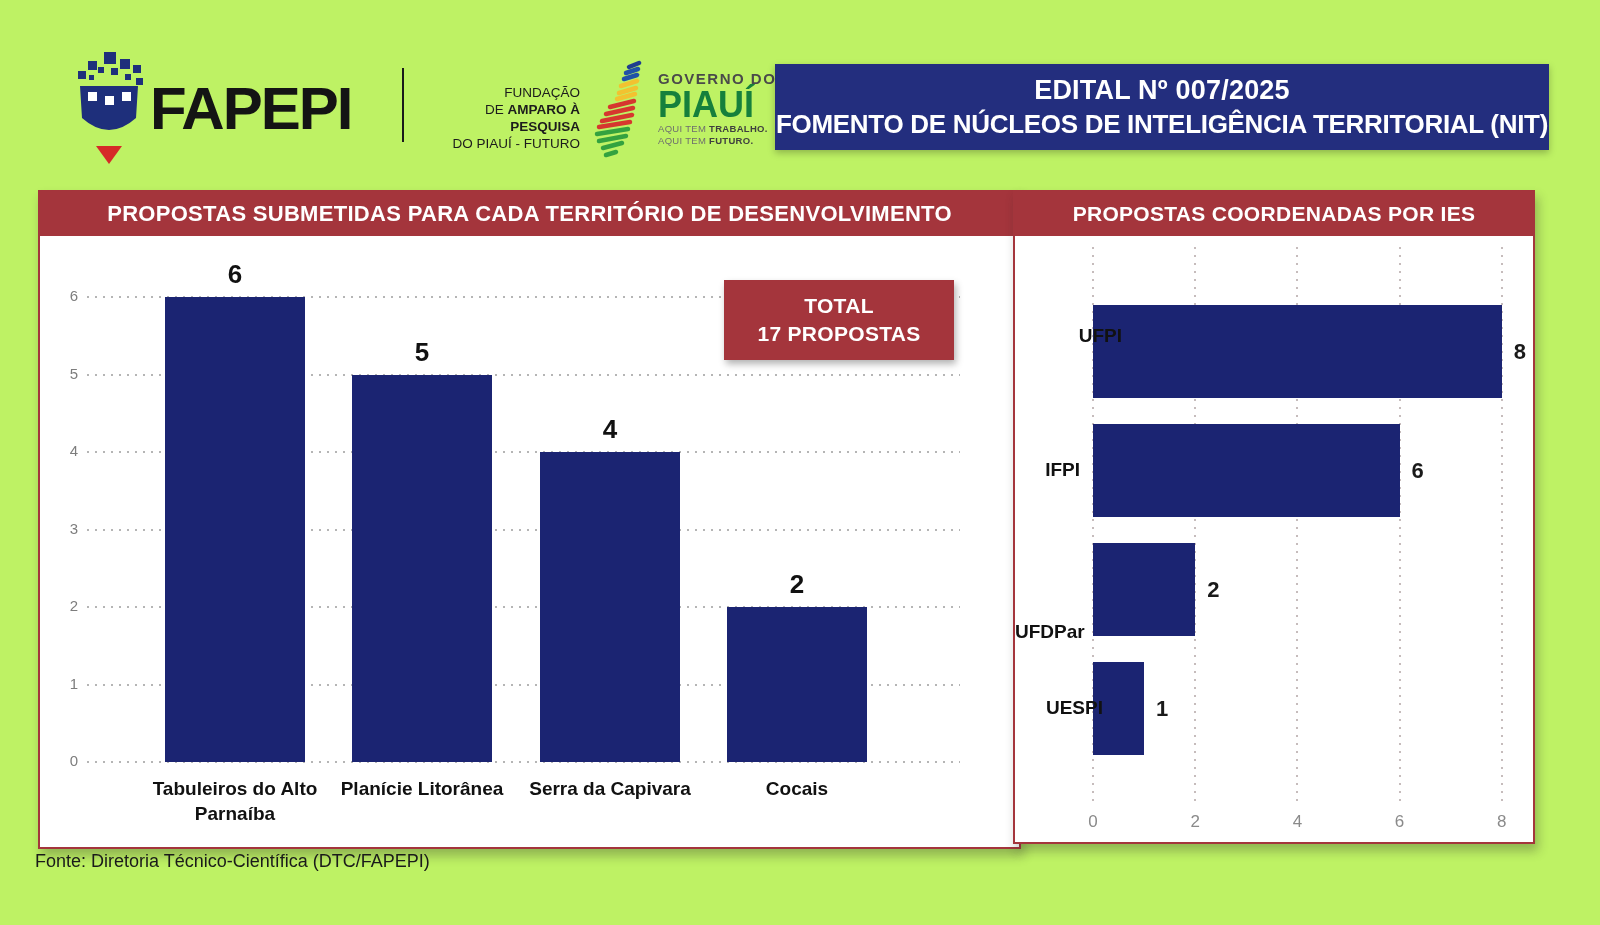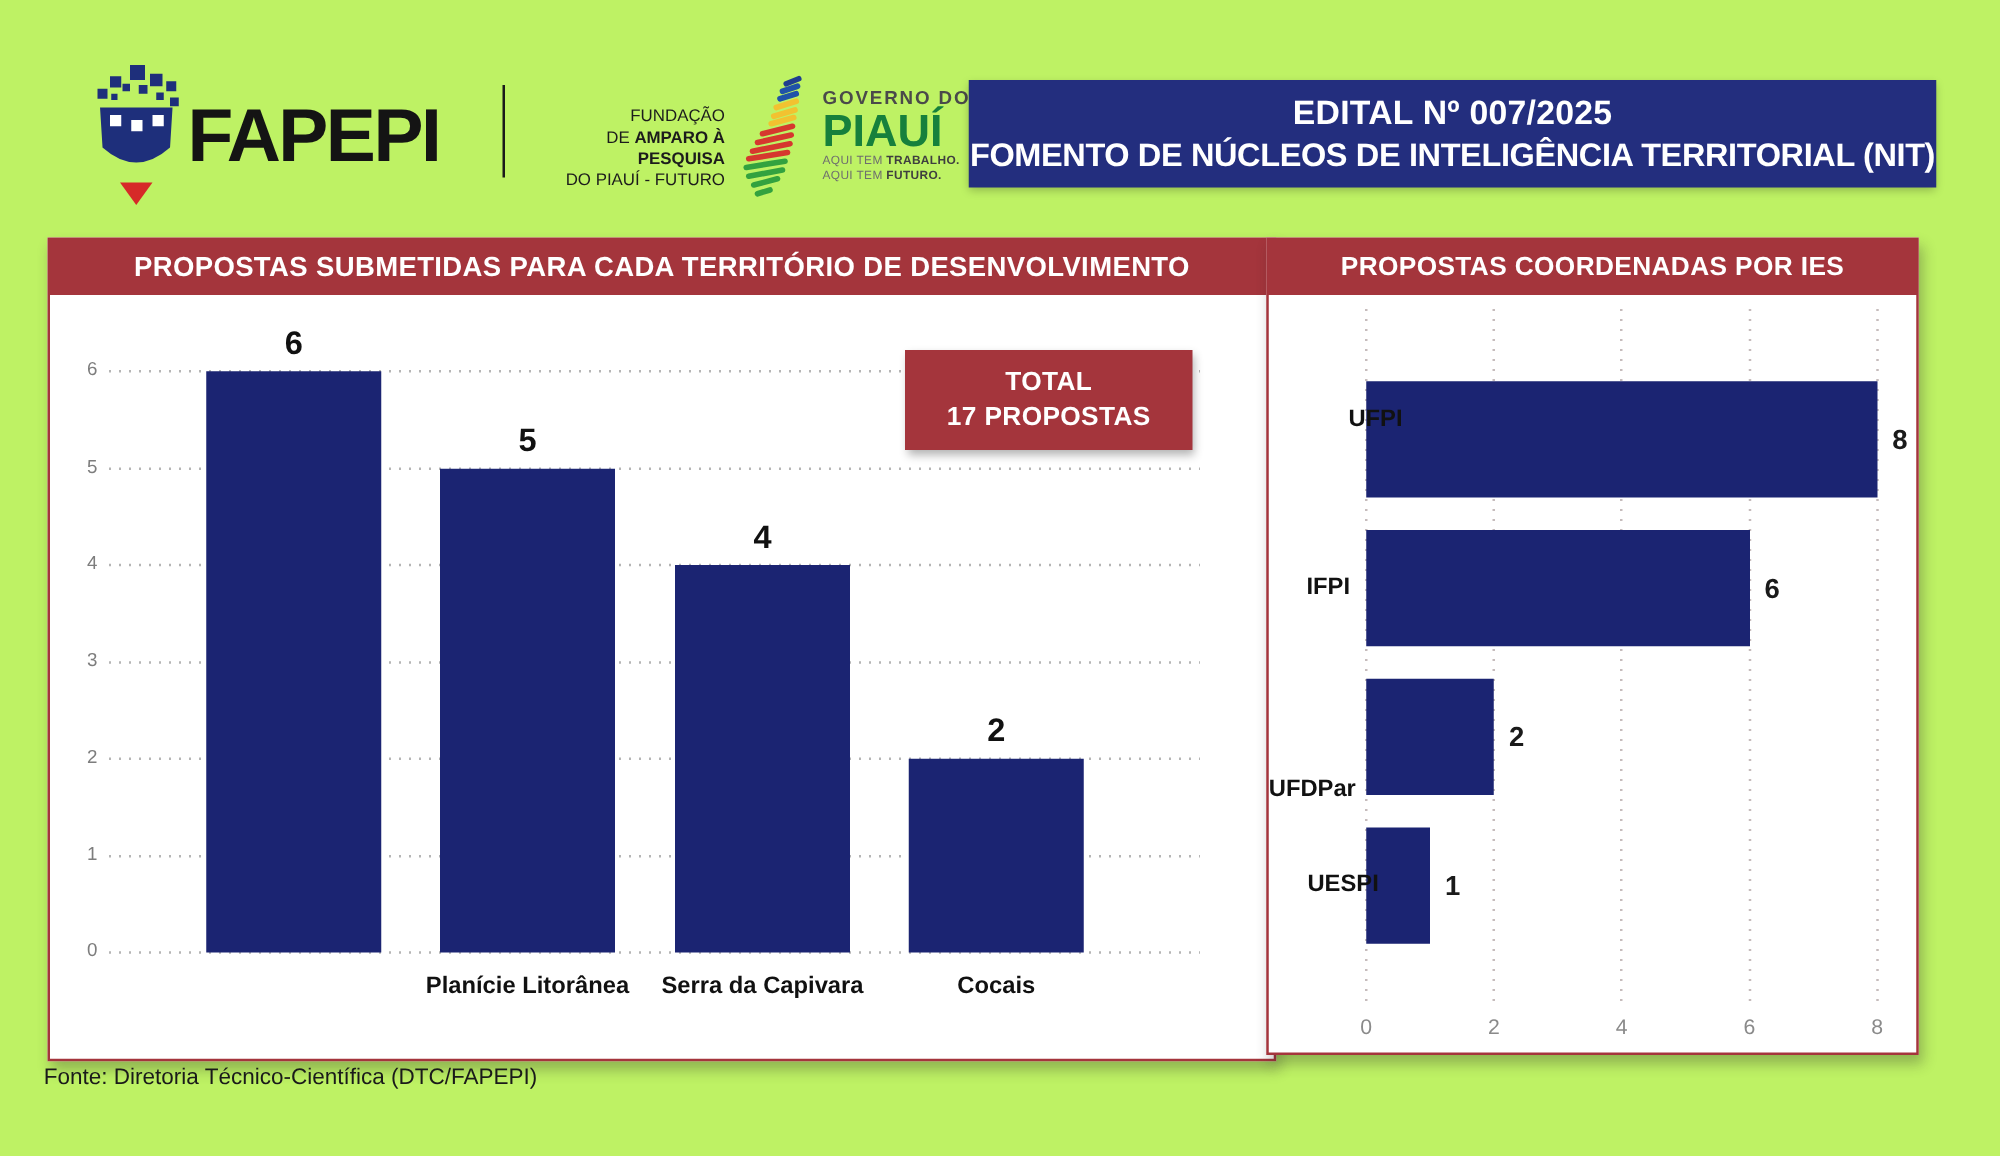--- a/index.html
+++ b/index.html
@@ -143,20 +143,21 @@
         <div class="hgrid" style="left: 47px; width: 873px; top: 336.5px;"></div>
         <div class="ytick" style="left: 8px; top: 327.5px;">3</div>
         <div class="hgrid" style="left: 47px; width: 873px; top: 259px;"></div>
         <div class="ytick" style="left: 8px; top: 250px;">4</div>
         <div class="hgrid" style="left: 47px; width: 873px; top: 181.5px;"></div>
         <div class="ytick" style="left: 8px; top: 172.5px;">5</div>
         <div class="hgrid" style="left: 47px; width: 873px; top: 104px;"></div>
         <div class="ytick" style="left: 8px; top: 95px;">6</div>
         <div class="vbar" style="left: 125px; width: 140px; top: 105px; height: 465px;"></div>
         <div class="vval" style="left: 125px; width: 140px; top: 67px;">6</div>
+        <div class="vcat" style="left: 100px; width: 190px; top: 584px;">Tabuleiros do Alto Parnaíba</div>
         <div class="vbar" style="left: 312px; width: 140px; top: 182.5px; height: 387.5px;"></div>
         <div class="vval" style="left: 312px; width: 140px; top: 144.5px;">5</div>
         <div class="vcat" style="left: 287px; width: 190px; top: 584px;">Planície Litorânea</div>
         <div class="vbar" style="left: 500px; width: 140px; top: 260px; height: 310px;"></div>
         <div class="vval" style="left: 500px; width: 140px; top: 222px;">4</div>
         <div class="vcat" style="left: 475px; width: 190px; top: 584px;">Serra da Capivara</div>
         <div class="vbar" style="left: 687px; width: 140px; top: 415px; height: 155px;"></div>
         <div class="vval" style="left: 687px; width: 140px; top: 377px;">2</div>
         <div class="vcat" style="left: 662px; width: 190px; top: 584px;">Cocais</div>
       </div>

